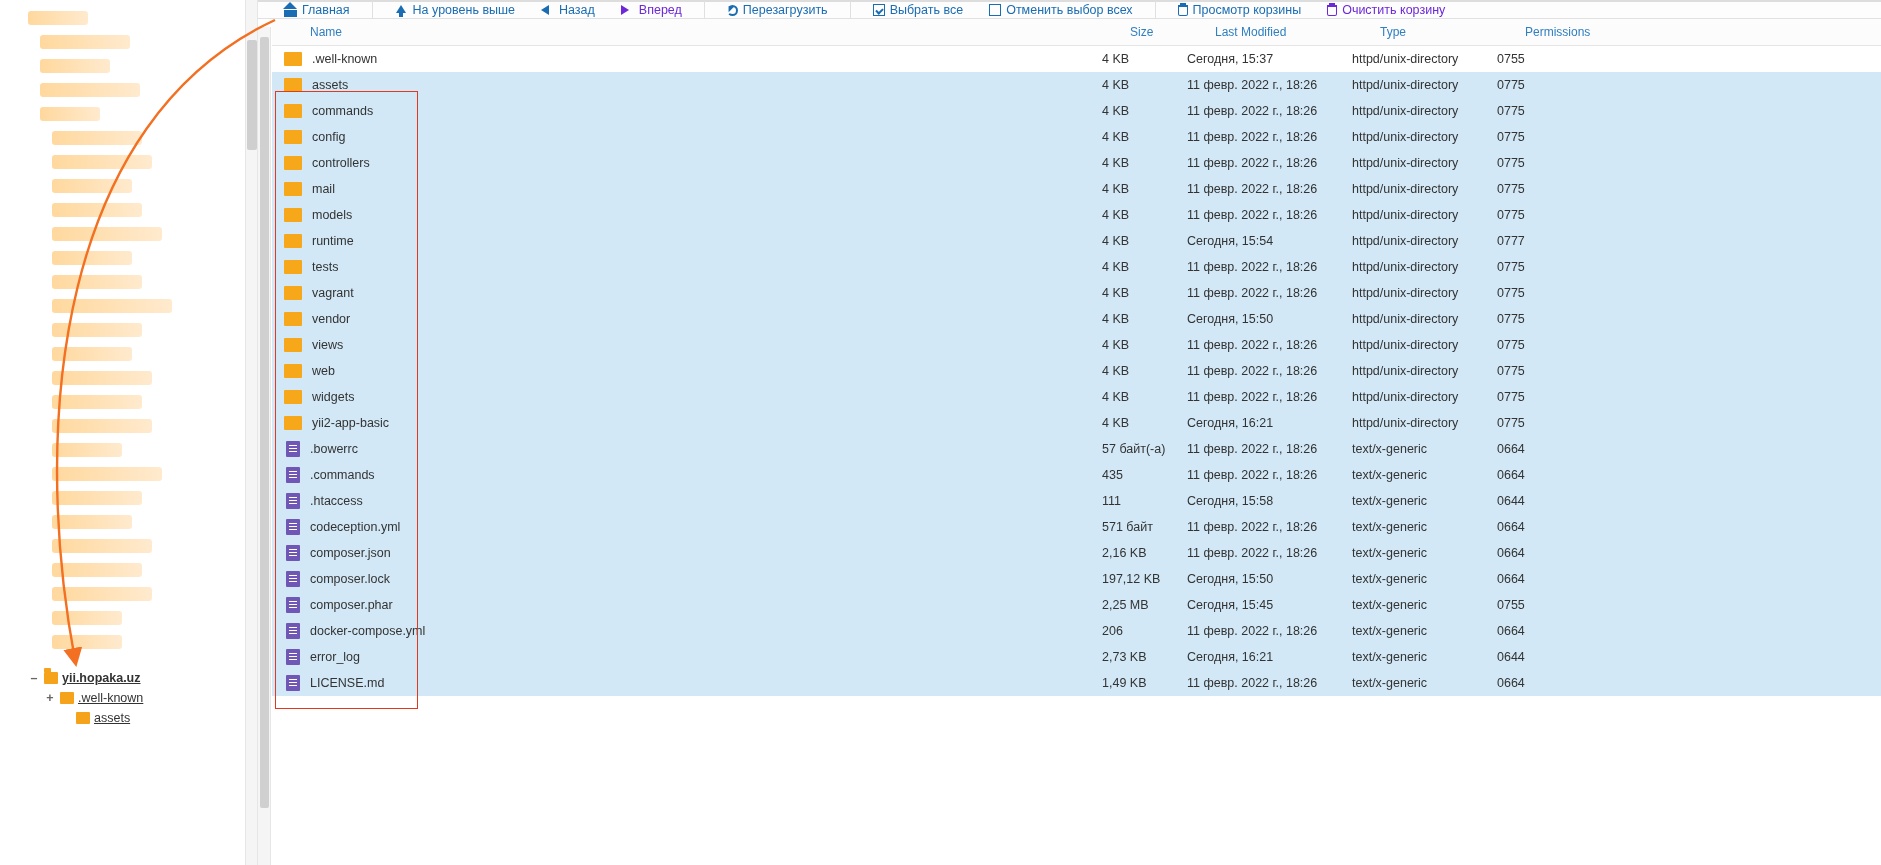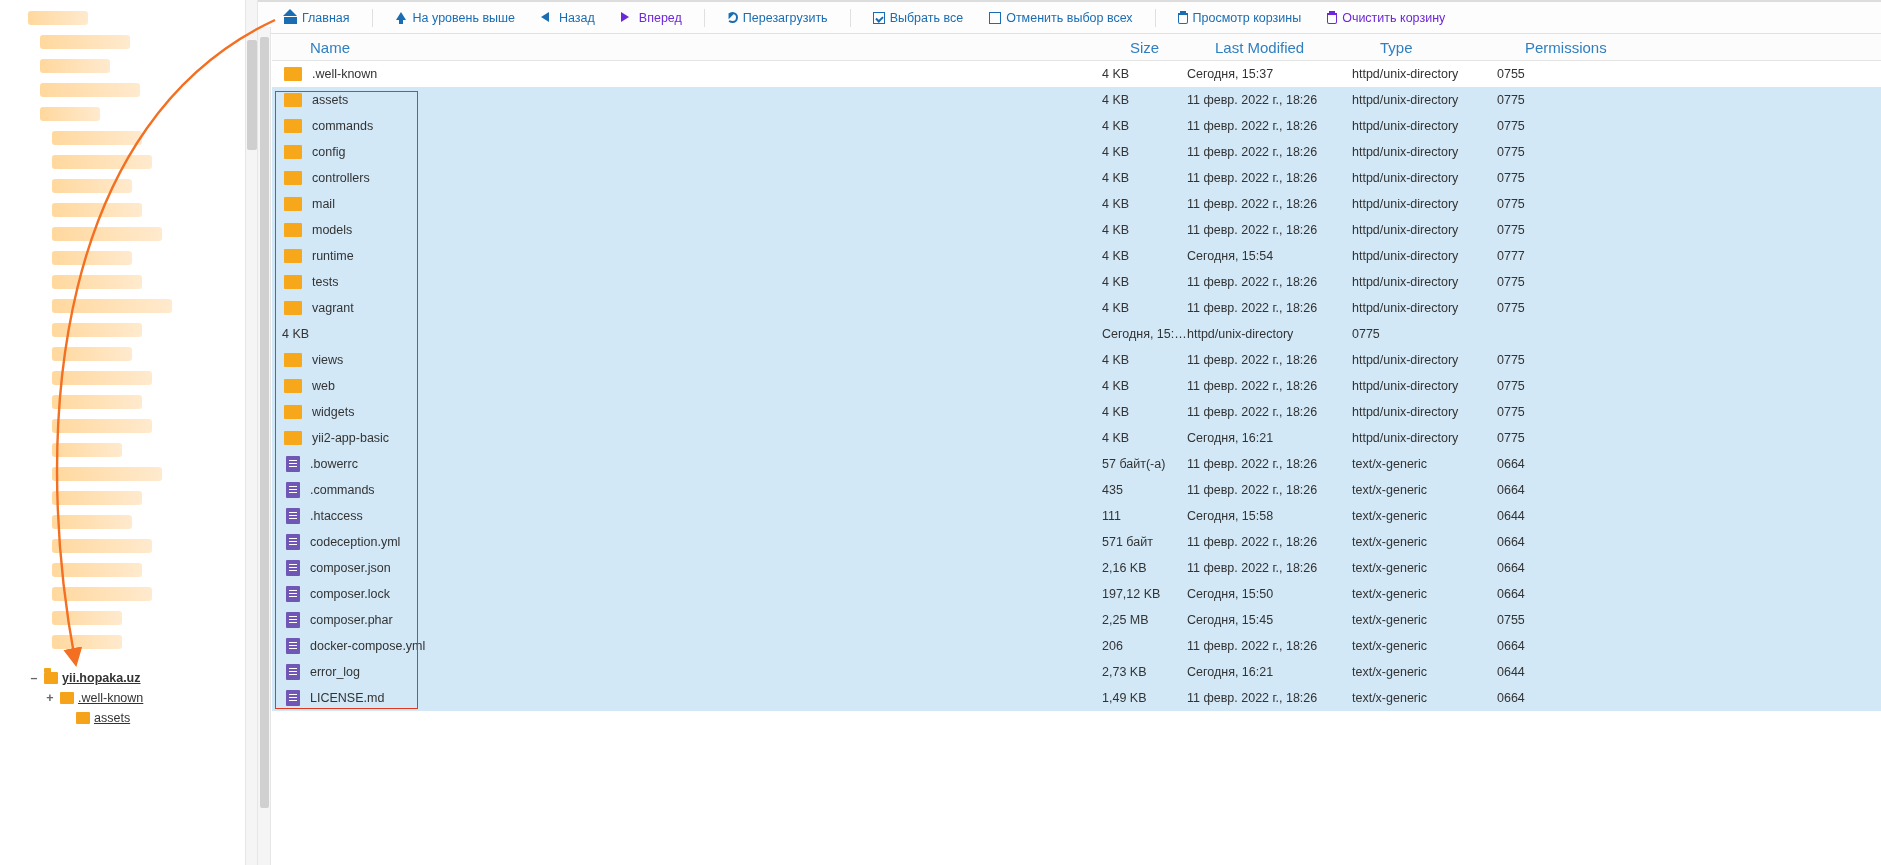--- a/index.html
+++ b/index.html
@@ -124,21 +124,21 @@
   }
   .main-scrollbar::before {
     content:"";
     position:absolute;
     left:2px; width:9px;
     top:10px; height:92%;
     background:#d0d0d0;
     border-radius:2px;
   }
   .toolbar {
-    height: 32px;
+    height: 17px;
     background: #fdfdfd;
     border-bottom: 1px solid #e1e1e1;
     display: flex;
     align-items: center;
     padding-left: 20px;
     gap: 14px;
     font-size: 12.5px;
     white-space: nowrap;
   }
   .tbtn {
@@ -259,21 +259,21 @@
 
   
   .grid-head {
     height: 27px;
     display: grid;
     grid-template-columns: 820px 85px 165px 145px 80px;
     align-items: center;
     background: #fcfcfc;
     border-bottom: 1px solid #e5e5e5;
     color: #2f7fc1;
-    font-size: 15px;
+    font-size: 12px;
     padding-left: 38px;
     margin-left: 14px;
   }
   .grid-head > div { cursor:pointer; }
   .grid-body {
     margin-left: 14px;
     overflow:hidden;
     position:relative;
   }
   .row {
@@ -608,20 +608,24 @@
           <div class="namecell">
             <span class="folder-icon"></span>
             <span>vagrant</span>
           </div>
           <span>4 KB</span>
           <span>11 февр. 2022 г., 18:26</span>
           <span>httpd/unix-directory</span>
           <span>0775</span>
         </div>
         <div class="row sel">
+          <div class="namecell">
+            <span class="folder-icon"></span>
+            <span>vendor</span>
+          </div>
           <span>4 KB</span>
           <span>Сегодня, 15:50</span>
           <span>httpd/unix-directory</span>
           <span>0775</span>
         </div>
         <div class="row sel">
           <div class="namecell">
             <span class="folder-icon"></span>
             <span>views</span>
           </div>

